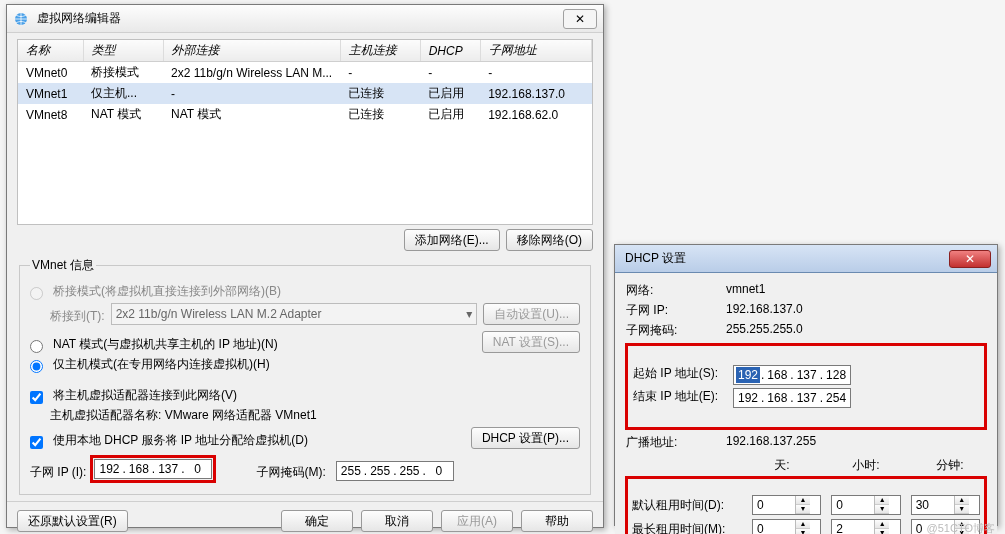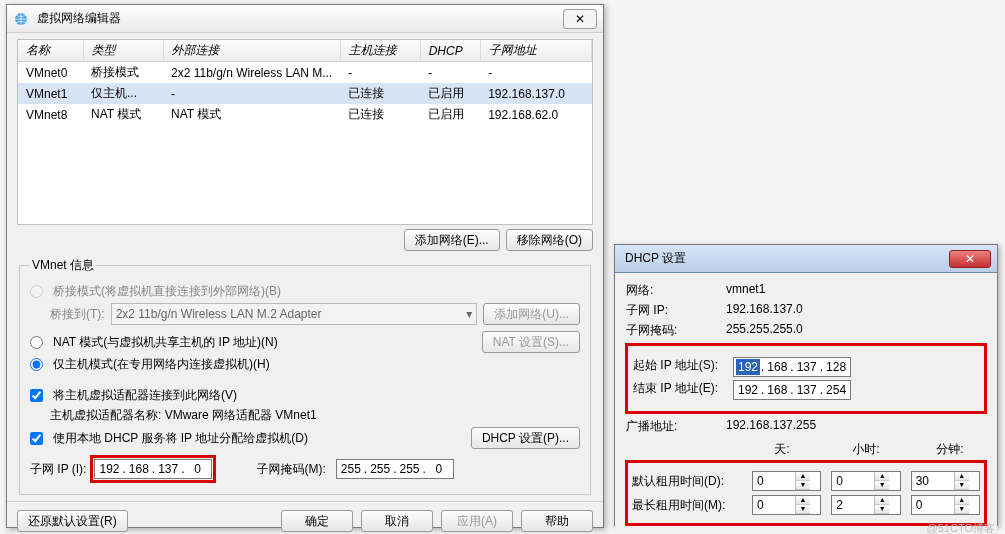--- a/index.html
+++ b/index.html
@@ -17,33 +17,33 @@
 #main-win { left: 6px; top: 4px; width: 598px; height: 524px; }
 .table-wrap { border: 1px solid #c0c0c0; background: #fff; height: 186px; }
 table { border-collapse: collapse; width: 100%; }
 th, td { text-align: left; padding: 2px 8px; height: 18px; white-space: nowrap; overflow: hidden; }
 th { background: linear-gradient(#fcfcfc,#ececec); border-right: 1px solid #dcdcdc; border-bottom: 1px solid #cfcfcf; font-weight: normal; font-style: italic; }
 tr.sel td { background: #d7e4f5; }
 .btn { border: 1px solid #999; background: linear-gradient(#fdfdfd,#e6e6e6); padding: 2px 10px; border-radius: 3px; cursor: pointer; min-width: 72px; display: inline-flex; align-items: center; justify-content: center; height: 22px; }
 .btn[disabled], .btn.disabled { color: #999; }
 .row-buttons { display: flex; justify-content: flex-end; gap: 6px; margin-top: 4px; }
 fieldset { border: 1px solid #c9c9c9; margin-top: 6px; padding: 6px 10px 10px; }
-.radio-row, .check-row { display: flex; align-items: center; margin: 3px 0; gap: 6px; }
+.radio-row, .check-row { display: flex; align-items: flex-end; margin: 3px 0; gap: 6px; }
 .spacer { flex: 1; }
 input[type=radio], input[type=checkbox] { margin: 0 4px 0 0; }
 .ip-box { display: inline-flex; align-items: center; border: 1px solid #7a7a7a; background: #fff; height: 20px; padding: 0 2px; }
 .ip-box .oct { width: 24px; border: none; text-align: center; outline: none; font-family: inherit; font-size: 12px; }
 .ip-box .oct.sel { background: #2a63b3; color: #fff; }
 .ip-box .dot { padding: 0 1px; }
 .combo { display: flex; align-items: center; border: 1px solid #bcbcbc; background: #f3f3f3; height: 22px; padding: 0 4px; color: #666; flex: 1; }
 .combo .arrow { margin-left: auto; }
 .footer-row { display: flex; gap: 8px; padding: 8px 10px; border-top: 1px solid #cfcfcf; }
 .footer-row .left { margin-right: auto; }
 .red-box { outline: 3px solid #d90000; outline-offset: -1px; padding: 2px; }
-.red-box-outer { border: 3px solid #d90000; padding: 8px 4px; }
+.red-box-outer { border: 3px solid #d90000; padding: 16px 4px; }
 
 #dhcp-win { left: 614px; top: 244px; width: 384px; height: 282px; }
 .kv { display: flex; margin: 3px 1px; }
 .kv .k { width: 100px; }
 .spin { display: inline-flex; align-items: center; border: 1px solid #7a7a7a; background: #fff; height: 20px; }
 .spin input { border: none; width: 42px; text-align: left; padding-left: 4px; outline: none; }
 .spinbtns { display: flex; flex-direction: column; border-left: 1px solid #bbb; }
 .spinbtn { width: 14px; height: 9px; font-size: 7px; line-height: 7px; text-align: center; background: linear-gradient(#fdfdfd,#e6e6e6); border-bottom: 1px solid #ccc; cursor: pointer; }
 .lease-grid { display: grid; grid-template-columns: 110px 1fr 1fr 1fr; gap: 4px 10px; align-items: center; }
 .lease-grid .hdr { text-align: center; }
@@ -122,21 +122,21 @@
       <div class="radio-row">
         <input type="radio" name="mode" disabled="" style="">
         <span style="color:#888">桥接模式(将虚拟机直接连接到外部网络)(B)</span>
       </div>
       <div class="radio-row" style="padding-left:20px">
         <span style="color:#888">桥接到(T):</span>
         <div class="combo">
           <span>2x2 11b/g/n Wireless LAN M.2 Adapter</span>
           <span class="arrow">▾</span>
         </div>
-        <span class="btn disabled">添加网络(U)...</span>
+        <span class="btn disabled">自动设置(U)...</span>
       </div>
 
       <div class="radio-row" style="margin-top:6px">
         <input type="radio" name="mode" style="">
         <span>NAT 模式(与虚拟机共享主机的 IP 地址)(N)</span>
         <span class="spacer"></span>
         <span class="btn disabled">NAT 设置(S)...</span>
       </div>
 
       <div class="radio-row">

